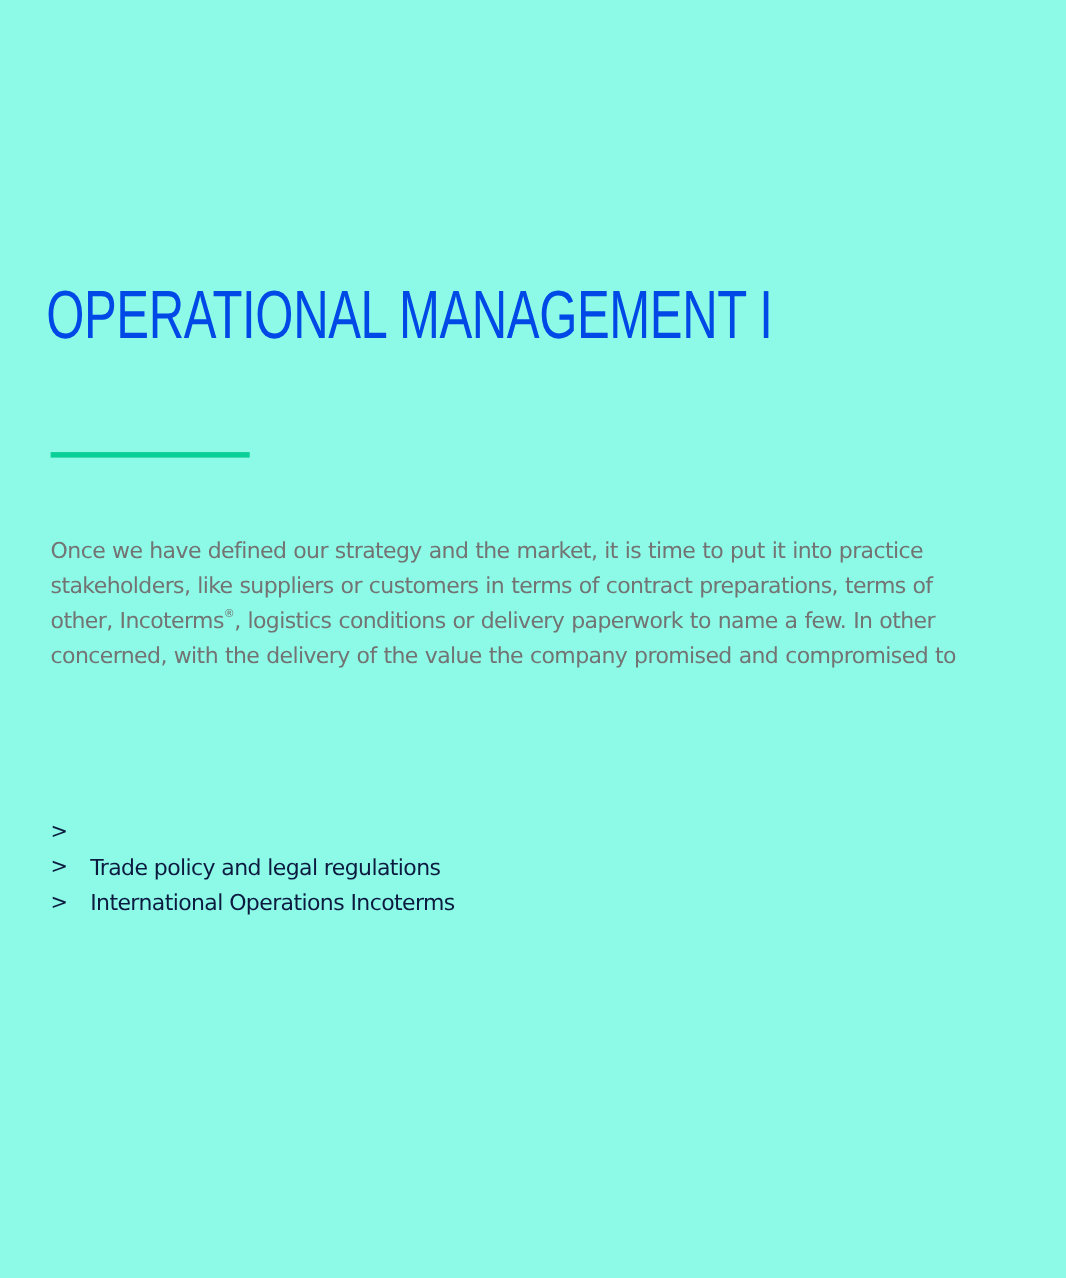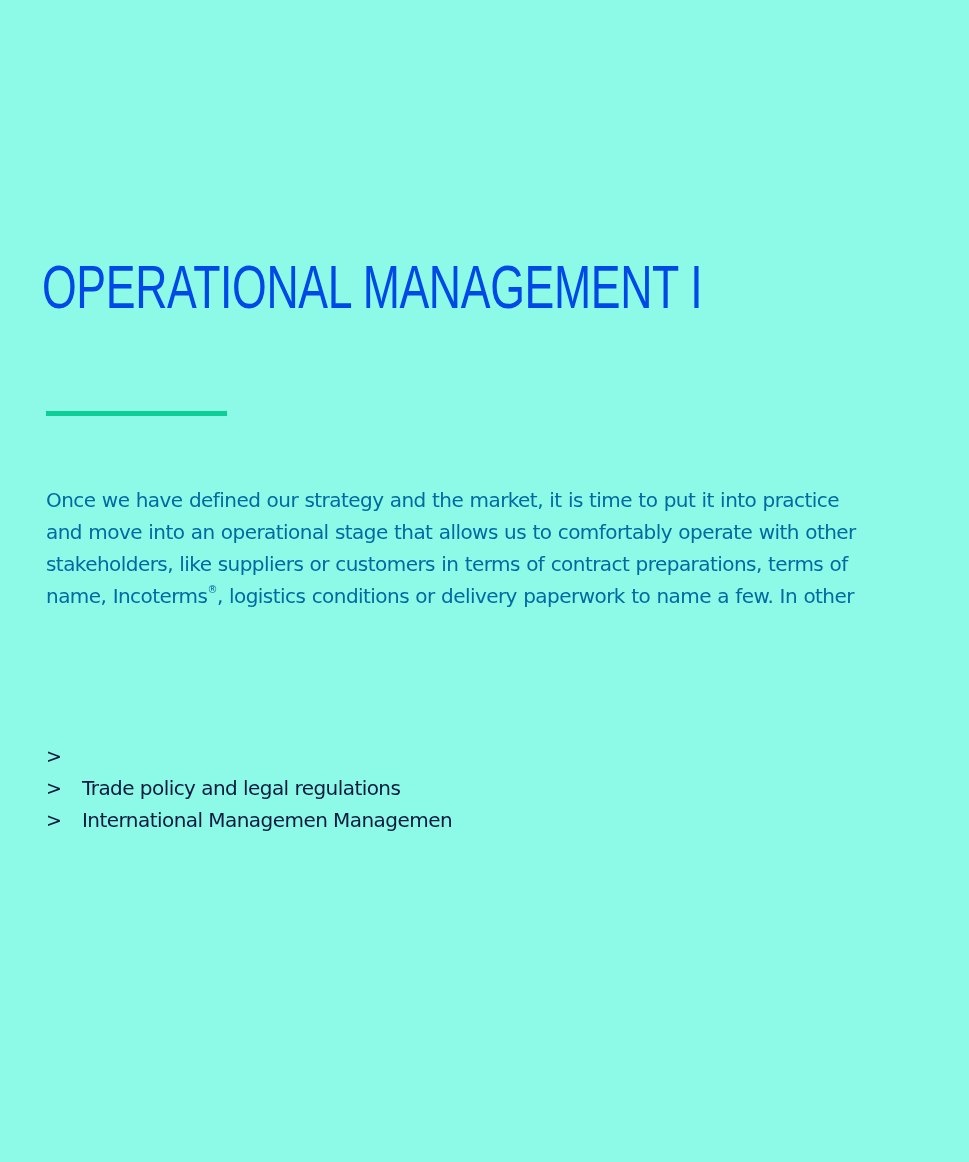--- a/index.html
+++ b/index.html
@@ -38,21 +38,21 @@
       background: #0acf96;
     }
     .body-text {
       position: absolute;
       left: 46px;
       top: 484px;
       width: 880px;
       font-family: "DejaVu Sans", sans-serif;
       font-size: 20px;
       line-height: 32px;
-      color: #0369a1;
+      color: #737373;
       letter-spacing: -0.55px;
       word-spacing: 0.5px;
     }
     .body-line {
       display: block;
       white-space: nowrap;
     }
     .body-line sup {
       font-size: 10px;
       vertical-align: 10px;
@@ -83,30 +83,30 @@
   </style>
 </head>
 <body>
 
 <h1 class="page-title">OPERATIONAL MANAGEMENT I</h1>
 
 <div class="accent-rule"></div>
 
 <div class="body-text">
   <span class="body-line">Once we have defined our strategy and the market, it is time to put it into practice</span>
-  <span class="body-line">and move into an operational stage that allows us to comfortably operate with other</span>
   <span class="body-line">stakeholders, like suppliers or customers in terms of contract preparations, terms of</span>
-  <span class="body-line"><span>name, Incoterms</span><sup>®</sup><span>, logistics conditions or delivery paperwork to name a few. In other</span></span>
+  <span class="body-line"><span>other, Incoterms</span><sup>®</sup><span>, logistics conditions or delivery paperwork to name a few. In other</span></span>
+  <span class="body-line">concerned, with the delivery of the value the company promised and compromised to</span>
 </div>
 
 <ul class="bullet-list">
   <li class="bullet-item">
     <span class="bullet-marker">&gt;</span>
   </li>
   <li class="bullet-item">
     <span class="bullet-marker">&gt;</span>
     <span>Trade policy and legal regulations</span>
   </li>
   <li class="bullet-item">
     <span class="bullet-marker">&gt;</span>
-    <span>International Managemen Managemen</span>
+    <span>International Operations Incoterms</span>
   </li>
 </ul>
 
 </body></html>

